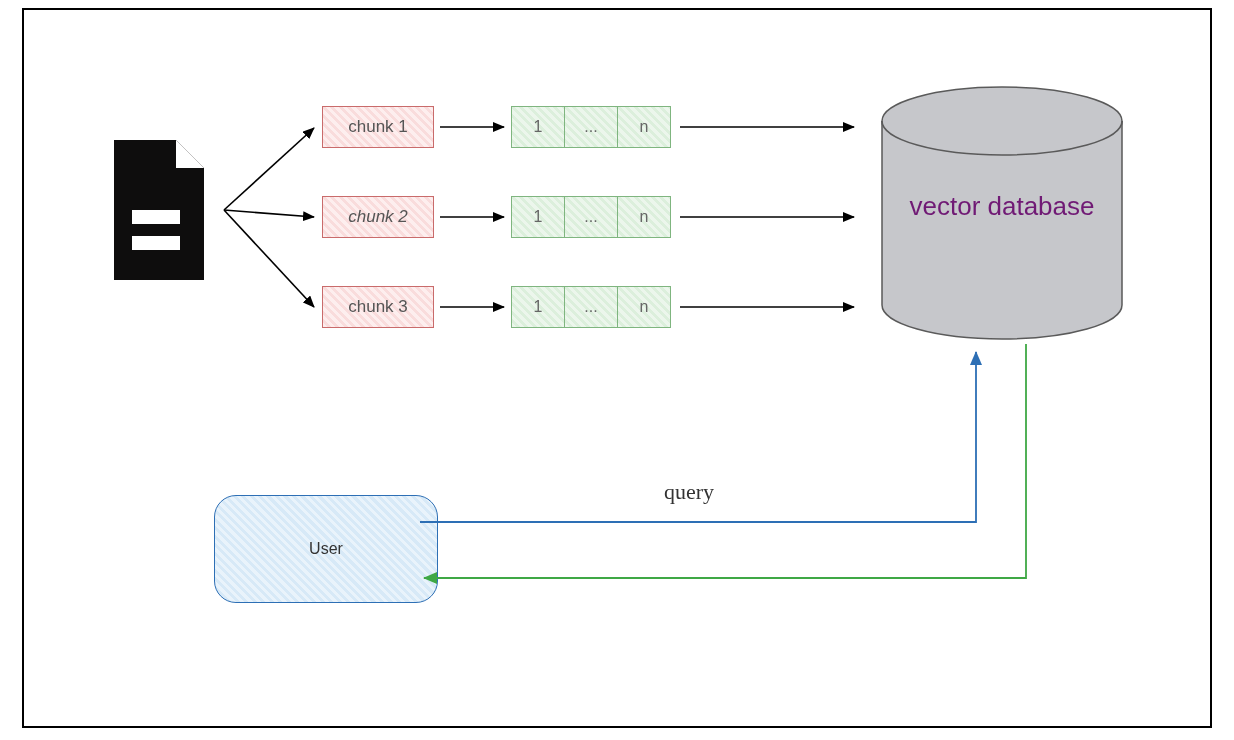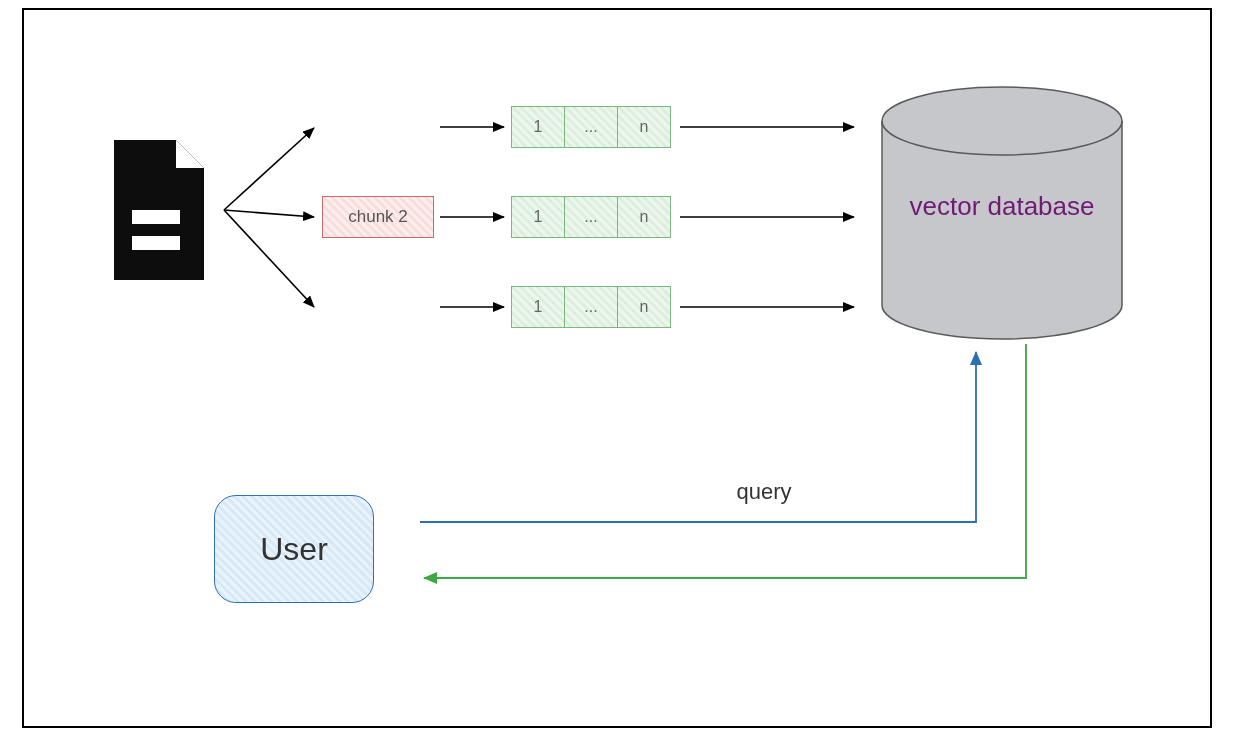--- a/index.html
+++ b/index.html
@@ -61,45 +61,45 @@
     display: flex;
     align-items: center;
     justify-content: center;
     box-sizing: border-box;
     margin-left: -1px;
   }
   .vec-cell:first-child { margin-left: 0; }
 
   
   .user-box {
-    width: 160px;
+    width: 224px;
     height: 108px;
     border: 1px solid #2d6fb5;
     border-radius: 22px;
     background: repeating-linear-gradient(
       45deg,
       #e9f3fb,
       #e9f3fb 3px,
       #d7e9f7 3px,
       #d7e9f7 6px
     );
     color: #333;
-    font-size: 32px;
+    font-size: 16px;
     display: flex;
     align-items: center;
     justify-content: center;
     box-sizing: border-box;
   }
 
   .label-text {
     color: #333;
     font-size: 22px;
-    text-align: center;
     line-height: 1.25;
     white-space: pre;
+    font-family: Liberation Serif, serif;
   }
 
   .db-label {
     color: #701a75;
     font-size: 26px;
     text-align: center;
     line-height: 1.25;
   }
 </style>
 </head>
@@ -109,22 +109,28 @@
 
   <div class="abs" style="left:80px; top:130px;">
     <svg width="110" height="140" viewBox="0 0 110 140">
       <path d="M10 0 H72 L100 28 V140 H10 Z" fill="#0e0d0d"></path>
       <path d="M72 0 L72 28 L100 28 Z" fill="#fff"></path>
       <rect x="28" y="70" width="48" height="14" fill="#fff"></rect>
       <rect x="28" y="96" width="48" height="14" fill="#fff"></rect>
     </svg>
   </div>
 
-  <div class="abs chunk-box" style="left:298px; top:186px;">
+  <div class="abs chunk-box" style="left:298px; top:96px;">
+    <span>chunk 1</span>
+  </div>
+  <div class="abs chunk-box" style="left:298px; top:186px;font-style:italic;">
     <span>chunk 2</span>
+  </div>
+  <div class="abs chunk-box" style="left:298px; top:276px;">
+    <span>chunk 3</span>
   </div>
 
   <div class="abs vec-row" style="left:487px; top:96px;">
     <div class="vec-cell">
         <span>1</span>
       </div>
     <div class="vec-cell">
         <span>...</span>
       </div>
     <div class="vec-cell">

